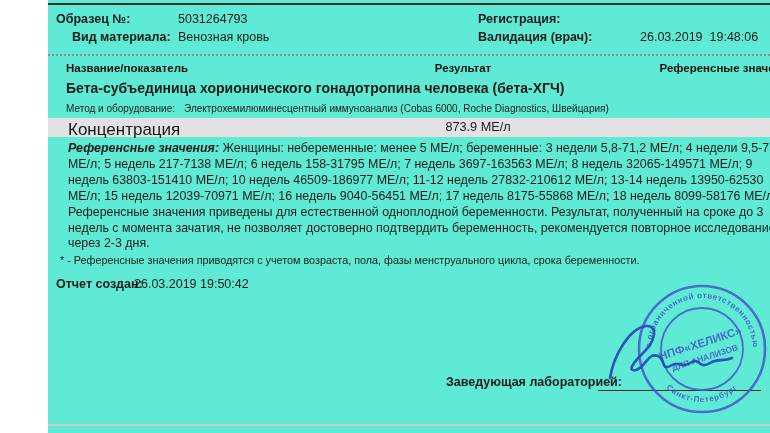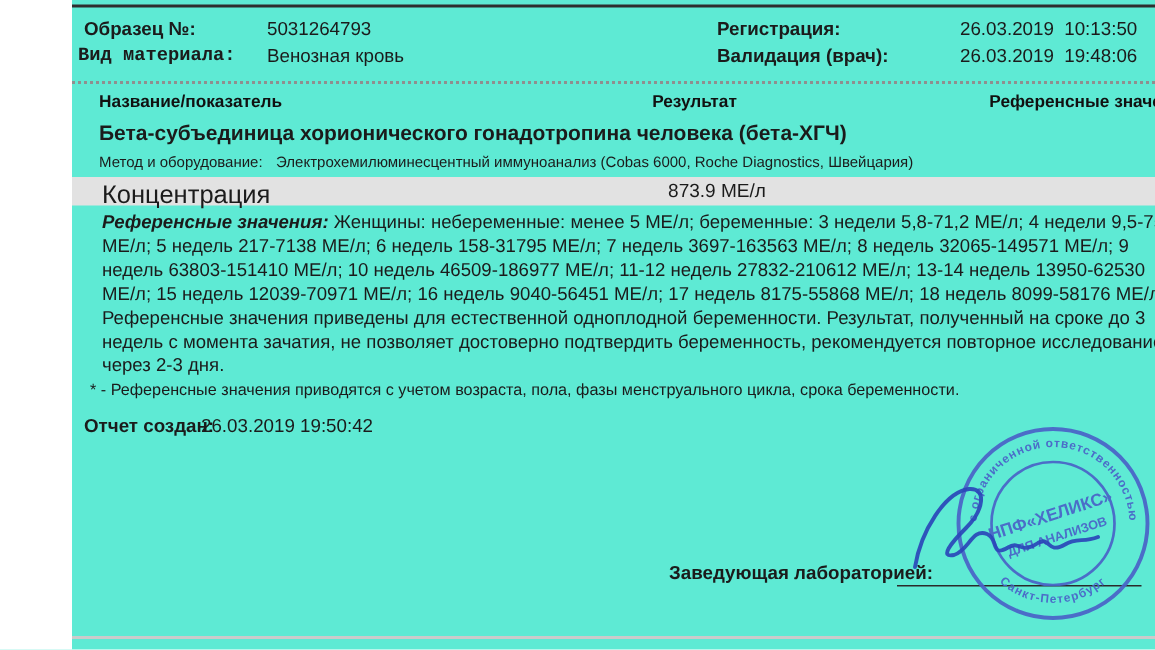--- a/index.html
+++ b/index.html
@@ -30,25 +30,24 @@
 </style>
 </head>
 <body>
 
 <div class="page">
 
   <div class="abs topline"></div>
 
   <span class="abs lbl" style="left:8px;top:12px;">Образец №:</span>
   <span class="abs val" style="left:130px;top:12px;text-align:center;">5031264793</span>
-  <span class="abs lbl" style="left:4px;top:30px;font-family:Liberation Mono, monospace;">Вид материала:</span>
+  <span class="abs lbl" style="left:24px;top:30px;">Вид материала:</span>
   <span class="abs val" style="left:130px;top:30px;">Венозная кровь</span>
 
   <span class="abs lbl" style="left:430px;top:12px;">Регистрация:</span>
-  <span class="abs val" style="left:592px;top:12px;">26.03.2019  10:13:50</span>
   <span class="abs lbl" style="left:430px;top:30px;">Валидация (врач):</span>
   <span class="abs val" style="left:592px;top:30px;">26.03.2019  19:48:06</span>
 
   <div class="abs dotline"></div>
 
   <span class="abs th" style="left:340px;top:62px;width:150px;text-align:center;">Результат</span>
   <span class="abs th" style="left:18px;top:62px;">Название/показатель</span>
   <span class="abs th" style="left:555px;top:62px;width:200px;text-align:right;">Референсные значения *</span>
 
   <div class="abs title" style="left:18px;top:80px;">Бета-субъединица хорионического гонадотропина человека (бета-ХГЧ)</div>

